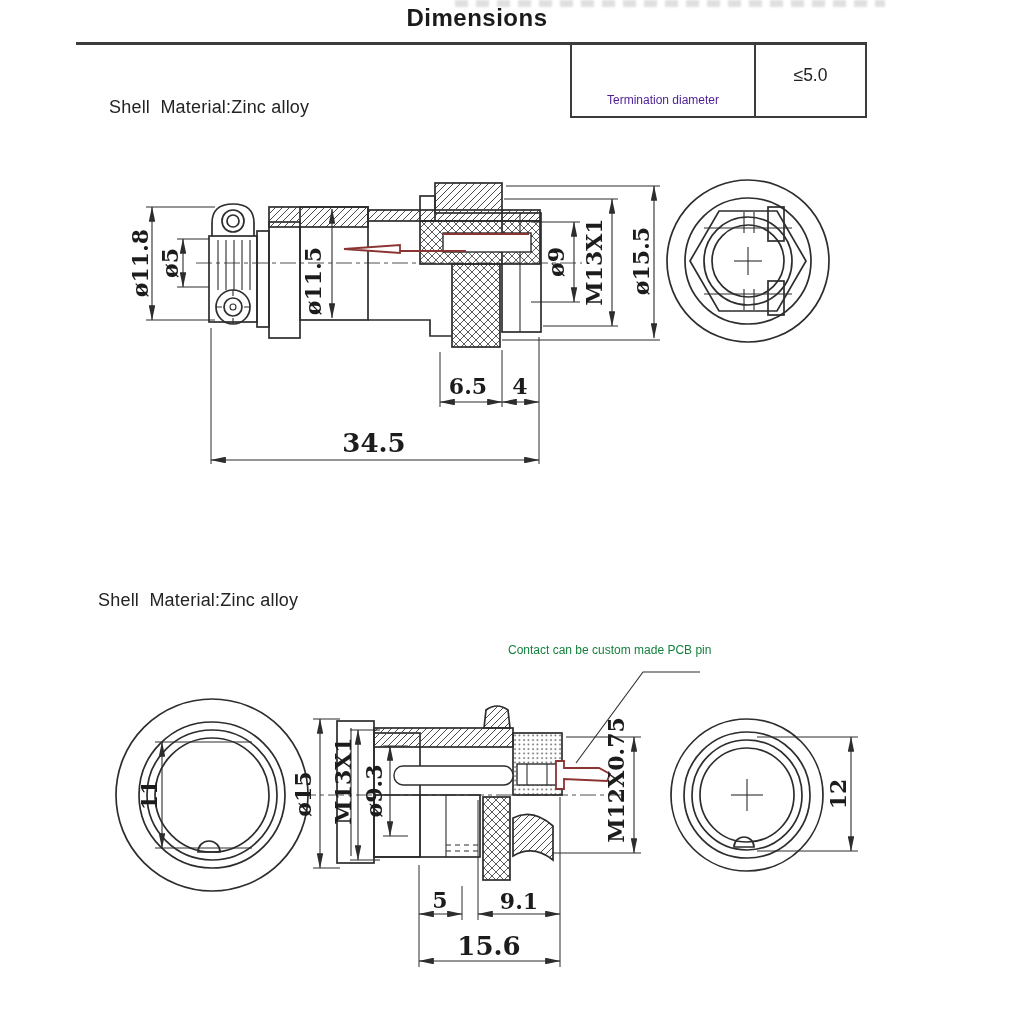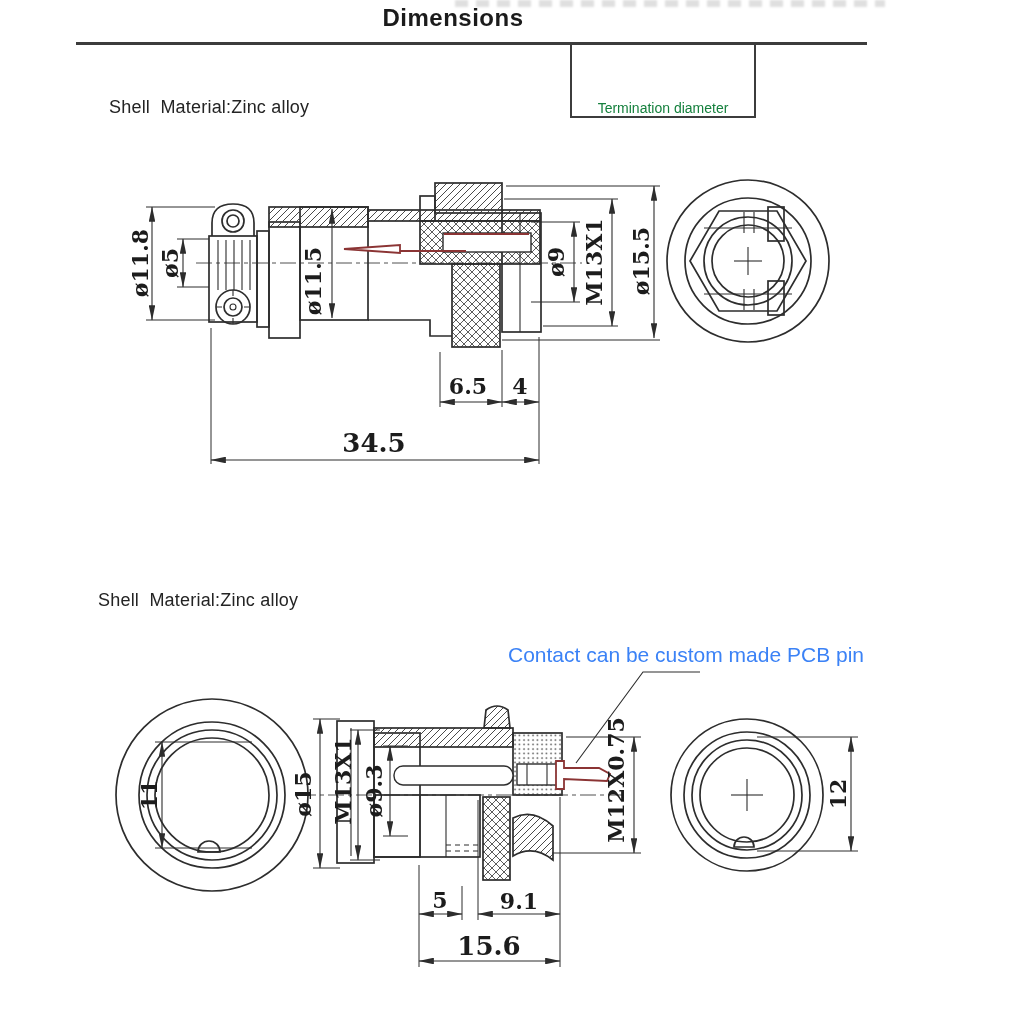--- a/index.html
+++ b/index.html
@@ -1,37 +1,37 @@
 <!DOCTYPE html>
 <html><head>
 <meta charset="utf-8">
 <style>
   html,body { margin:0; padding:0; background:#fff; }
   .canvas {
     position:relative; width:1024px; height:1024px; background:#ffffff;
     font-family:"Liberation Sans", sans-serif; color:#1f1f1f; overflow:hidden;
   }
   .abs { position:absolute; }
-  .page-title { left:368px; top:4px; width:170px; text-align:center;
+  .page-title { left:392px; top:4px; width:170px; text-align:center;
     font-size:24px; font-weight:600; letter-spacing:0.5px; color:#1b1b1b; }
   .artifact-strip { left:455px; top:0; width:430px; height:7px; opacity:.45;
     background:repeating-linear-gradient(90deg,#b9b9b9 0 13px,#ffffff 13px 21px);
     filter:blur(1px); }
   .tbl-topline { left:76px; top:42px; width:791px; height:0;
     border-top:3px solid #3c3c3c; }
   .cell { box-sizing:border-box; border:2px solid #3c3c3c; display:flex;
     justify-content:center; background:#fff; }
   .cell-label { left:570px; top:43px; width:186px; height:75px;
-    align-items:flex-end; font-size:14px; color:#15803d; }
+    align-items:flex-end; padding-bottom:9px; font-size:12px; color:#4c1d95; }
   .cell-value { left:754px; top:43px; width:113px; height:75px;
     align-items:center; font-size:17.5px; color:#222; padding-bottom:10px; }
   .material-note { font-size:18px; color:#242424; white-space:pre; letter-spacing:0.2px; }
   .note-top { left:109px; top:97px; }
   .note-bottom { left:98px; top:590px; }
-  .contact-note { left:508px; top:643px; font-size:21px; color:#3b82f6; white-space:pre; }
+  .contact-note { left:508px; top:643px; font-size:12px; color:#15803d; white-space:pre; }
   svg.drawing { position:absolute; left:0; top:0; }
 
   .o    { fill:none; stroke:#2d2d2d; stroke-width:1.7; stroke-linejoin:miter; }
   .thin { fill:none; stroke:#2d2d2d; stroke-width:1.1; }
   .cl   { fill:none; stroke:#3d3d3d; stroke-width:0.9; stroke-dasharray:16 4 4 4; }
   .dim  { fill:none; stroke:#2d2d2d; stroke-width:1.1;
           marker-start:url(#arr); marker-end:url(#arr); }
   .ext  { fill:none; stroke:#2d2d2d; stroke-width:1; }
   .dash { fill:none; stroke:#2d2d2d; stroke-width:1.1; stroke-dasharray:5 4; }
   .slot { fill:#ffffff; stroke:#2d2d2d; stroke-width:1.4; }
@@ -48,20 +48,23 @@
 <body>
 
 <div class="canvas">
 
   <div class="abs artifact-strip"></div>
   <div class="abs page-title">Dimensions</div>
 
   <div class="abs tbl-topline"></div>
   <div class="abs cell cell-label">
     <span>Termination diameter</span>
+  </div>
+  <div class="abs cell cell-value">
+    <span>≤5.0</span>
   </div>
 
   <div class="abs material-note note-top">Shell  Material:Zinc alloy</div>
   <div class="abs material-note note-bottom">Shell  Material:Zinc alloy</div>
   <div class="abs contact-note">Contact can be custom made PCB pin</div>
 
   <svg class="drawing" width="1024" height="1024" viewBox="0 0 1024 1024">
     <defs>
       <marker id="arr" viewBox="0 0 14 6" refX="13.5" refY="3" markerWidth="14" markerHeight="6" orient="auto-start-reverse">
         <path d="M0,0 L14,3 L0,6 Z" fill="#2d2d2d"></path>

